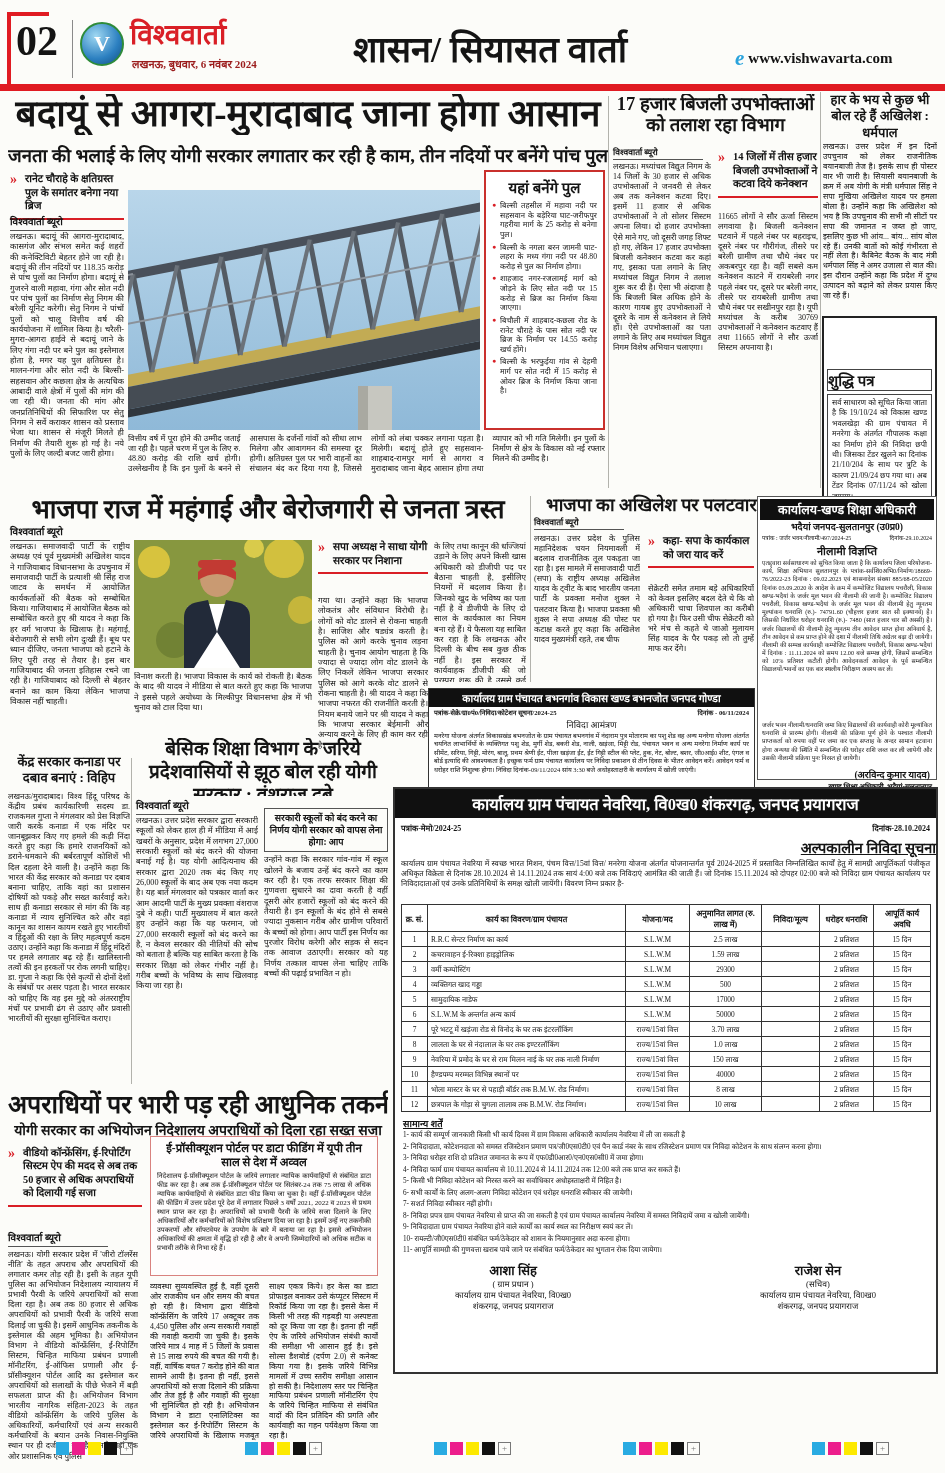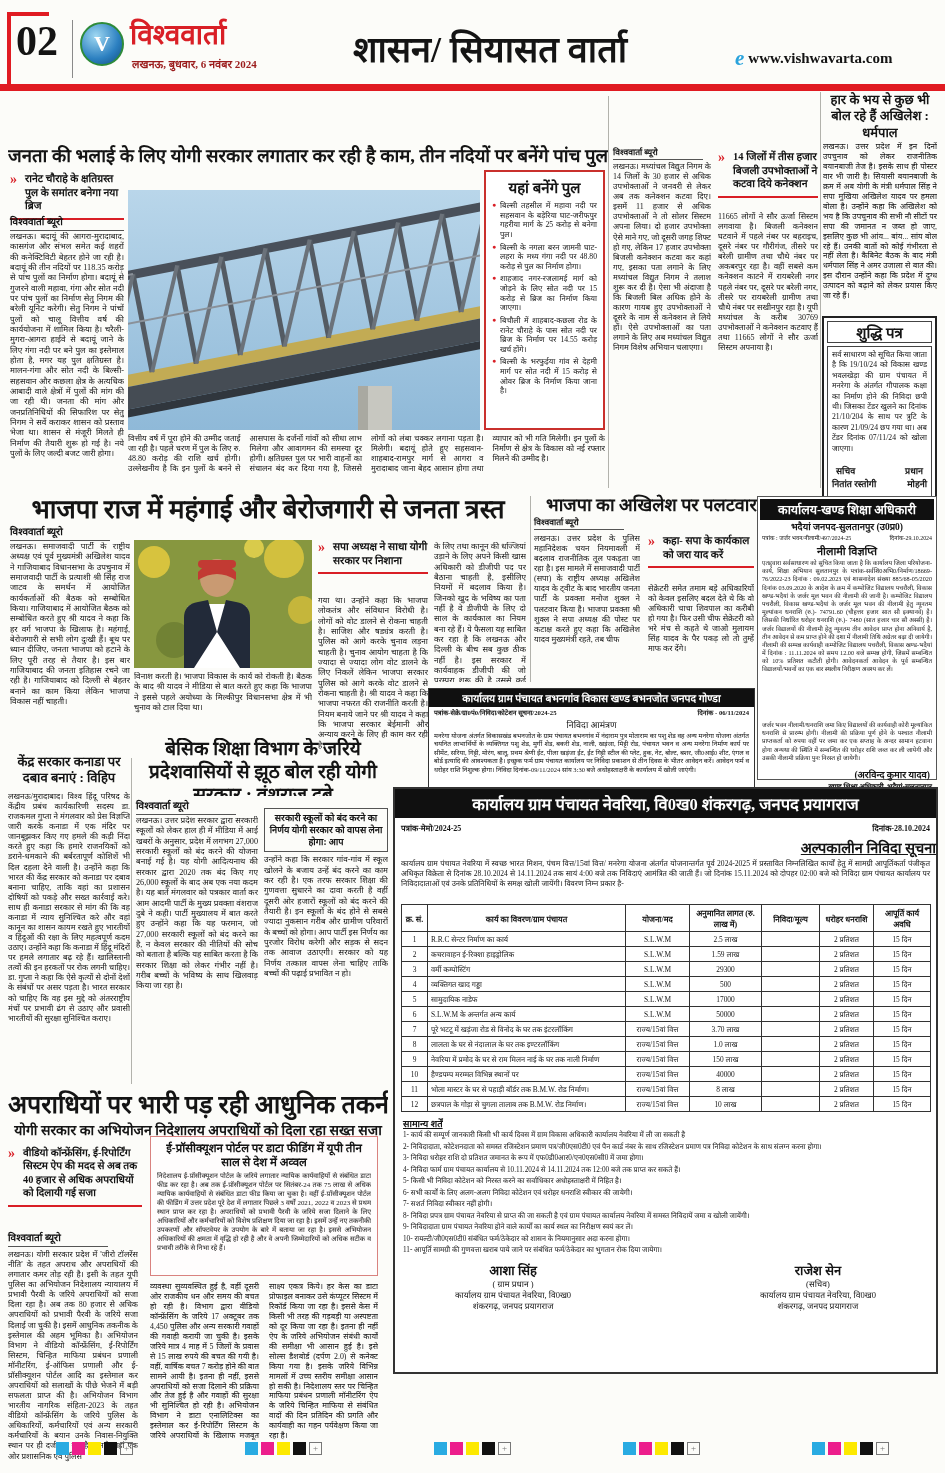--- a/index.html
+++ b/index.html
@@ -71,20 +71,21 @@
   <div class="abs logo">V</div>
   <div class="abs brand">विश्ववार्ता</div>
   <div class="abs dateline">लखनऊ,  बुधवार, 6 नवंबर 2024</div>
   <div class="abs section-title">शासन/ सियासत वार्ता</div>
   <div class="abs website">
     <span class="ie-icon">e</span>
     <span>www.vishwavarta.com</span>
   </div>
   <div class="abs hdr-bar"></div>
 
+  <div class="abs lead-hl clip">बदायूं से आगरा-मुरादाबाद जाना होगा आसान</div>
   <div class="abs lead-sub clip">जनता की भलाई के लिए योगी सरकार लगातार कर रही है काम, तीन नदियों पर बनेंगे पांच पुल</div>
 
   <div class="abs" style="left:10px;top:172px;width:114px;">
     <div class="kicker"><span class="arr">»</span><span>रानेट चौराहे के क्षतिग्रस्त पुल के समांतर बनेगा नया ब्रिज</span></div>
     <div class="kicker-rule"></div>
   </div>
   <div class="abs" style="left:10px;top:214px;width:114px;">
       <span class="byline">विश्ववार्ता ब्यूरो</span>
     </div>
   <div class="abs body-sm just clip" style="left:10px;top:232px;width:114px;height:258px;">लखनऊ। बदायूं की आगरा-मुरादाबाद, कासगंज और संभल समेत कई शहरों की कनेक्टिविटी बेहतर होने जा रही है। बदायूं की तीन नदियों पर 118.35 करोड़ से पांच पुलों का निर्माण होगा। बदायूं से गुजरने वाली महावा, गंगा और सोत नदी पर पांच पुलों का निर्माण सेतु निगम की बरेली यूनिट करेगी। सेतु निगम ने पांचों पुलों को चालू वित्तीय वर्ष की कार्ययोजना में शामिल किया है। चरैली-मुगरा-आगरा हाईवे से बदायूं जाने के लिए गंगा नदी पर बने पुल का इस्तेमाल होता है, मगर यह पुल क्षतिग्रस्त है। मालन-गंगा और सोत नदी के बिल्सी-सहसवान और कछला क्षेत्र के अत्यधिक आबादी वाले क्षेत्रों में पुलों की मांग की जा रही थी। जनता की मांग और जनप्रतिनिधियों की सिफारिश पर सेतु निगम ने सर्वे कराकर शासन को प्रस्ताव भेजा था। शासन से मंजूरी मिलते ही निर्माण की तैयारी शुरू हो गई है। नये पुलों के लिए जल्दी बजट जारी होगा।</div>
@@ -144,37 +145,38 @@
         <div class="pul-item"><span class="dot">●</span><span>शाहजाद नगर-रजलामई मार्ग को जोड़ने के लिए सोत नदी पर 15 करोड़ से ब्रिज का निर्माण किया जाएगा।</span></div>
         <div class="pul-item"><span class="dot">●</span><span>बिचौली में शाहबाद-कछला रोड के रानेट चौराहे के पास सोत नदी पर ब्रिज के निर्माण पर 14.55 करोड़ खर्च होंगे।</span></div>
         <div class="pul-item"><span class="dot">●</span><span>बिल्सी के भरफुईया गांव से देहमी मार्ग पर सोत नदी में 15 करोड़ से ओवर ब्रिज के निर्माण किया जाना है।</span></div>
       </div>
   </div>
 
   <div class="abs body-sm just clip" style="left:128px;top:434px;width:477px;height:56px;column-count:4;column-gap:9px;font-size:8px;">वित्तीय वर्ष में पूरा होने की उम्मीद जताई जा रही है। पहले चरण में पुल के लिए रु. 48.80 करोड़ की राशि खर्च होगी। उल्लेखनीय है कि इन पुलों के बनने से आसपास के दर्जनों गांवों को सीधा लाभ मिलेगा और आवागमन की समस्या दूर होगी। क्षतिग्रस्त पुल पर भारी वाहनों का संचालन बंद कर दिया गया है, जिससे लोगों को लंबा चक्कर लगाना पड़ता है। मिलेगी। बदायूं होते हुए सहसवान-शाहबाद-रामपुर मार्ग से आगरा व मुरादाबाद जाना बेहद आसान होगा तथा व्यापार को भी गति मिलेगी। इन पुलों के निर्माण से क्षेत्र के विकास को नई रफ्तार मिलने की उम्मीद है।</div>
 
   <div class="vr" style="left:608px;top:96px;height:392px;"></div>
 
+  <div class="abs clip" style="left:613px;top:94px;width:205px;text-align:center;font-size:18.5px;font-weight:bold;line-height:1.15;height:48px;">17 हजार बिजली उपभोक्ताओं को तलाश रहा विभाग</div>
   <div class="abs" style="left:613px;top:146px;width:90px;">
       <span class="byline" style="font-size:8.5px;">विश्ववार्ता ब्यूरो</span>
     </div>
   <div class="abs body-sm just clip" style="left:613px;top:162px;width:98px;height:328px;font-size:8px;">लखनऊ। मध्यांचल विद्युत निगम के 14 जिलों के 30 हजार से अधिक उपभोक्ताओं ने जनवरी से लेकर अब तक कनेक्शन कटवा दिए। इसमें 11 हजार से अधिक उपभोक्ताओं ने तो सोलर सिस्टम अपना लिया। दो हजार उपभोक्ता ऐसे माने गए, जो दूसरी जगह शिफ्ट हो गए, लेकिन 17 हजार उपभोक्ता बिजली कनेक्शन कटवा कर कहां गए, इसका पता लगाने के लिए मध्यांचल विद्युत निगम ने तलाश शुरू कर दी है। ऐसा भी अंदाजा है कि बिजली बिल अधिक होने के कारण गायब हुए उपभोक्ताओं ने दूसरे के नाम से कनेक्शन ले लिये हों। ऐसे उपभोक्ताओं का पता लगाने के लिए अब मध्यांचल विद्युत निगम विशेष अभियान चलाएगा।</div>
   <div class="abs" style="left:718px;top:150px;width:100px;">
     <div class="kicker"><span class="arr">»</span><span>14 जिलों में तीस हजार बिजली उपभोक्ताओं ने कटवा दिये कनेक्शन</span></div>
     <div class="kicker-rule"></div>
   </div>
   <div class="abs body-sm just clip" style="left:718px;top:212px;width:100px;height:278px;font-size:8px;">11665 लोगों ने सौर ऊर्जा सिस्टम लगवाया है। बिजली कनेक्शन घटवाने में पहले नंबर पर बहराइच, दूसरे नंबर पर गौरीगंज, तीसरे पर बरेली ग्रामीण तथा चौथे नंबर पर अकबरपुर रहा है। वहीं सबसे कम कनेक्शन काटने में रायबरेली नगर पहले नंबर पर, दूसरे पर बरेली नगर, तीसरे पर रायबरेली ग्रामीण तथा चौथे नंबर पर सखीनपुर रहा है। यूपी मध्यांचल के करीब 30769 उपभोक्ताओं ने कनेक्शन कटवाए हैं तथा 11665 लोगों ने सौर ऊर्जा सिस्टम अपनाया है।</div>
 
   <div class="vr" style="left:820px;top:92px;height:396px;"></div>
 
   <div class="abs clip" style="left:823px;top:92px;width:114px;text-align:center;font-size:13px;font-weight:bold;line-height:1.25;height:48px;">हार के भय से कुछ भी बोल रहे हैं अखिलेश : धर्मपाल</div>
   <div class="abs body-sm just clip" style="left:823px;top:142px;width:114px;height:168px;font-size:7.9px;">लखनऊ। उत्तर प्रदेश में इन दिनों उपचुनाव को लेकर राजनीतिक बयानबाजी तेज है। इसके साथ ही पोस्टर वार भी जारी है। सियासी बयानबाजी के क्रम में अब योगी के मंत्री धर्मपाल सिंह ने सपा मुखिया अखिलेश यादव पर हमला बोला है। उन्होंने कहा कि अखिलेश को भय है कि उपचुनाव की सभी नौ सीटों पर सपा की जमानत न जब्त हो जाए, इसलिए कुछ भी आंय... बांय... सांय बोल रहे हैं। उनकी बातों को कोई गंभीरता से नहीं लेता है। कैबिनेट बैठक के बाद मंत्री धर्मपाल सिंह ने अमर उजाला से बात की। इस दौरान उन्होंने कहा कि प्रदेश में दुग्ध उत्पादन को बढ़ाने को लेकर प्रयास किए जा रहे हैं।</div>
 
   <div class="abs shuddhi">
-    <div style="text-align:center;font-size:15px;font-weight:bold;border:1px solid #444;margin-bottom:3px;">शुद्धि पत्र</div>
+    <div style="font-size:15px;font-weight:bold;border:1px solid #444;margin-bottom:3px;margin-top:48px;">शुद्धि पत्र</div>
     <div class="shuddhi-inner">
       <div class="just clip" style="font-size:7.7px;line-height:1.35;height:112px;">सर्व साधारण को सूचित किया जाता है कि 19/10/24 को विकास खण्ड भवलखेड़ा की ग्राम पंचायत में मनरेगा के अंतर्गत गौपालक कक्षा का निर्माण होने की निविदा छपी थी। जिसका टेंडर खुलने का दिनांक 21/10/204 के साथ पर त्रुटि के कारण 21/09/24 छप गया था। अब टेंडर दिनांक 07/11/24 को खोला जाएगा।</div>
       <div style="display:flex;justify-content:space-between;font-weight:bold;font-size:9px;padding:2px 4px 0;">
         <span>सचिव</span>
           <span>प्रधान</span>
       </div>
       <div style="display:flex;justify-content:space-between;font-weight:bold;font-size:9px;padding:0 0 0 0;">
         <span>नितांत रस्तोगी</span>
           <span>मोहनी</span>
       </div>
@@ -436,21 +438,21 @@
         <div class="sig-sub">(सचिव)</div>
         <div class="sig-sub">कार्यालय ग्राम पंचायत नेवरिया, वि0ख0</div>
         <div class="sig-sub">शंकरगढ़, जनपद प्रयागराज</div>
       </div>
     </div>
   </div>
 
   <div class="abs clip" style="left:8px;top:1086px;width:380px;text-align:center;font-size:25px;font-weight:bold;white-space:nowrap;">अपराधियों पर भारी पड़ रही आधुनिक तकनीक</div>
   <div class="abs clip" style="left:8px;top:1120px;width:380px;text-align:center;font-size:14px;font-weight:bold;">योगी सरकार का अभियोजन निदेशालय अपराधियों को दिला रहा सख्त सजा</div>
   <div class="abs" style="left:8px;top:1146px;width:134px;">
-    <div class="kicker" style="font-size:10.3px;"><span class="arr">»</span><span>वीडियो कॉन्फ्रेंसिंग, ई-रिपोर्टिंग सिस्टम ऐप की मदद से अब तक 40 हजार से अधिक अपराधियों को दिलायी गई सजा</span></div>
+    <div class="kicker" style="font-size:10.3px;"><span class="arr">»</span><span>वीडियो कॉन्फ्रेंसिंग, ई-रिपोर्टिंग सिस्टम ऐप की मदद से अब तक 50 हजार से अधिक अपराधियों को दिलायी गई सजा</span></div>
     <div class="kicker-rule"></div>
   </div>
   <div class="abs" style="left:8px;top:1230px;width:100px;">
       <span class="byline">विश्ववार्ता ब्यूरो</span>
     </div>
   <div class="abs body-sm just clip" style="left:8px;top:1250px;width:130px;height:212px;font-size:8px;">लखनऊ। योगी सरकार प्रदेश में 'जीरो टॉलरेंस नीति' के तहत अपराध और अपराधियों की लगातार कमर तोड़ रही है। इसी के तहत यूपी पुलिस का अभियोजन निदेशालय न्यायालय में प्रभावी पैरवी के जरिये अपराधियों को सजा दिला रहा है। अब तक 80 हजार से अधिक अपराधियों को प्रभावी पैरवी के जरिये सजा दिलाई जा चुकी है। इसमें आधुनिक तकनीक के इस्तेमाल की अहम भूमिका है। अभियोजन विभाग ने वीडियो कॉन्फ्रेंसिंग, ई-रिपोर्टिंग सिस्टम, चिन्हित माफिया प्रबंधन प्रणाली मॉनीटरिंग, ई-ऑफिस प्रणाली और ई-प्रॉसीक्यूशन पोर्टल आदि का इस्तेमाल कर अपराधियों को सलाखों के पीछे भेजने में बड़ी सफलता प्राप्त की है। अभियोजन विभाग भारतीय नागरिक संहिता-2023 के तहत वीडियो कॉन्फ्रेंसिंग के जरिये पुलिस के अधिकारियों, कर्मचारियों एवं अन्य सरकारी कर्मचारियों के बयान उनके निवास-नियुक्ति स्थान पर ही दर्ज कर रहा है। इससे जहां एक ओर प्रशासनिक एवं पुलिस</div>
 
   <div class="abs ebox">
     <div style="text-align:center;font-weight:bold;font-size:11.5px;line-height:1.25;margin-bottom:2px;">ई-प्रॉसीक्यूशन पोर्टल पर डाटा फीडिंग में यूपी तीन साल से देश में अव्वल</div>
     <div class="just clip" style="font-size:6.9px;line-height:1.3;height:100px;">निदेशालय ई-प्रॉसीक्यूशन पोर्टल के जरिये लगातार न्यायिक कार्यवाहियों से संबंधित डाटा फीड कर रहा है। अब तक ई-प्रॉसीक्यूशन पोर्टल पर सितंबर-24 तक 75 लाख से अधिक न्यायिक कार्यवाहियों से संबंधित डाटा फीड किया जा चुका है। वहीं ई-प्रॉसीक्यूशन पोर्टल की फीडिंग में उत्तर प्रदेश पूरे देश में लगातार पिछले 3 वर्षों 2021, 2022 व 2023 से प्रथम स्थान प्राप्त कर रहा है। अपराधियों को प्रभावी पैरवी के जरिये सजा दिलाने के लिए अधिकारियों और कर्मचारियों को विशेष प्रशिक्षण दिया जा रहा है। इसमें उन्हें नए तकनीकी उपकरणों और सॉफ्टवेयर के उपयोग के बारे में बताया जा रहा है। इससे अभियोजन अधिकारियों की क्षमता में वृद्धि हो रही है और वे अपनी जिम्मेदारियों को अधिक सटीक व प्रभावी तरीके से निभा रहे हैं।</div>

